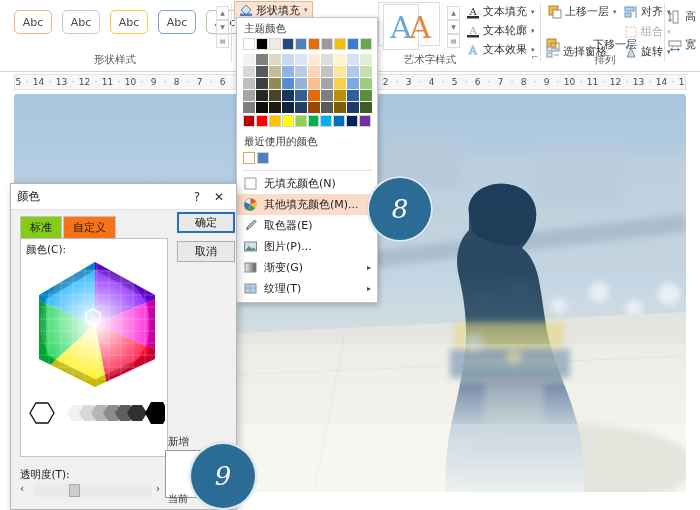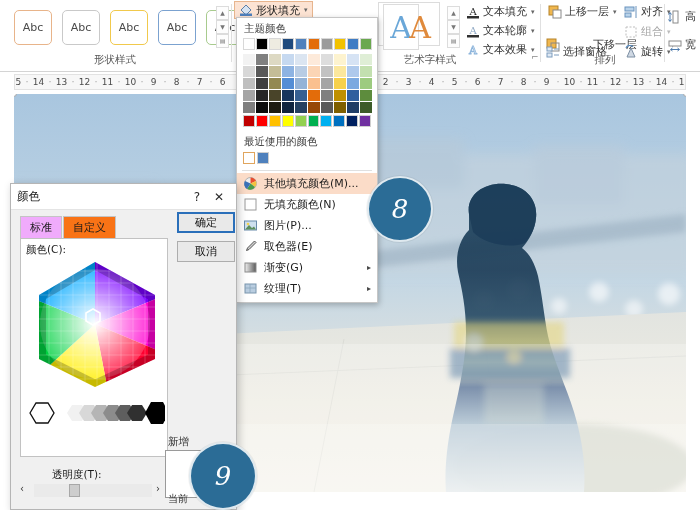--- a/index.html
+++ b/index.html
@@ -20,21 +20,21 @@
   }
   .ribbon-groups { position: relative; width: 100%; height: 100%; }
   .rib-sep { position:absolute; top:4px; width:1px; height:58px; background:#e0e0e0; }
   .grp-label {
     position: absolute; font-size: 10.5px; color: #5a5a5a; text-align:center;
     white-space: nowrap;
   }
 
   
   .abc-item {
-    position: absolute; top: 10px; width: 38px; height: 35px;
+    position: absolute; top: 10px; width: 38px; height: 24px;
     border-radius: 5px; background: #ffffff;
     display: flex; align-items: center; justify-content: center;
     font-size: 11px; color: #4a4a4a;
   }
   .spin-col { position:absolute; top: 6px; width: 13px; height: 42px; }
   .spin-btn {
     width: 13px; height: 14px; border: 1px solid #dcdcdc; background: #fdfdfd;
     display:flex; align-items:center; justify-content:center;
     font-size: 6px; color:#777; line-height: 1;
   }
@@ -118,35 +118,35 @@
     height: 26px; background: #ffffff; border-bottom: 1px solid #e4e4e4;
     display: flex; align-items: center; padding: 0 6px;
   }
   .cdlg-title .t { font-size: 11.5px; color: #1a1a1a; flex: 1; }
   .cdlg-title .b { width: 22px; text-align:center; color:#2b2b2b; font-size: 12px; }
   .tabs { display: flex; gap: 1px; padding: 6px 0 0 9px; }
   .tab {
     padding: 3px 9px; font-size: 11px; color: #1a1a1a;
     background: #f97316; border: 1px solid #c4c4c4; border-bottom: none;
   }
-  .tab.active { background: #f0abfc; font-family: Liberation Mono, monospace; }
+  .tab.active { background: #84cc16; font-family: Liberation Mono, monospace; }
   .cpanel {
     position:absolute; left: 9px; top: 54px; width: 148px; height: 219px;
     background: #ffffff; border: 1px solid #c2c2c2;
   }
   .clabel { position:absolute; left: 5px; top: 4px; font-size: 10.5px; color:#1a1a1a; }
   .hexwrap { position:absolute; left: 4px; top: 18px; width: 140px; height: 135px; }
   .greyrow { position:absolute; left: 6px; top: 158px; width: 138px; height: 32px; }
   .btn {
     position:absolute; width: 58px; height: 21px;
     font-size: 11px; color:#111; background:#e9e9e9; border:1px solid #adadad;
     display:flex; align-items:center; justify-content:center;
   }
   .btn.primary { background:#e9e9e9; border:2px solid #2a6fba; }
-  .trans-label { position:absolute; left: 9px; top: 284px; font-size: 10.5px; color:#1a1a1a;margin-left:32px; }
+  .trans-label { position:absolute; left: 9px; top: 284px; font-size: 10.5px; color:#1a1a1a; }
   .slider { position:absolute; left: 9px; top: 297px; width: 148px; height: 18px; }
   .slider-track { position:absolute; left: 14px; top: 3px; width: 118px; height: 13px; background:#eaeaea; }
   .slider-thumb { position:absolute; left: 49px; top: 3px; width: 11px; height: 13px; background:#cdcdcd; border:1px solid #a8a8a8; }
   .slider-arrow { position:absolute; top: 2px; font-size: 10px; color:#333; }
   .numbox {
     position:absolute; left: 162px; top: 295px; width: 42px; height: 19px;
     background:#fff; border:1px solid #a8a8a8; display:flex; align-items:center;
     padding: 0 3px; font-size: 11px; color:#111;
   }
   .numbox .cursor { width:1px; height: 12px; background:#111; display:inline-block; }
@@ -650,60 +650,60 @@
     </div>
 
     <div class="dd-section">最近使用的颜色</div>
     <div class="recent-row">
       <div class="sw" style="background:#ffffff; border:1.5px solid #e0a55d;"></div>
       <div class="sw" style="background:#4f81bd; border:1px solid #cfcfcf;"></div>
     </div>
 
     <div class="dd-sep"></div>
 
+    <div class="dd-item">
+      <span class="dd-ic">
+        <svg width="15" height="15" viewBox="0 0 15 15">
+            <rect x="2" y="2" width="11" height="11" fill="#fff" stroke="#9a9a9a"></rect>
+          </svg>
+      </span>
+      <span>无填充颜色(N)</span>
+    </div>
+
     <div class="dd-item hl">
       <span class="dd-ic">
         <svg width="15" height="15" viewBox="0 0 15 15">
           <circle cx="7.5" cy="7.5" r="6" fill="#eeeeee" stroke="#b0b0b0"></circle>
           <path d="M7.5 7.5 L7.5 1.5 A6 6 0 0 1 13 5 Z" fill="#e94f2e"></path>
           <path d="M7.5 7.5 L13 5 A6 6 0 0 1 12 11 Z" fill="#f5c23d"></path>
           <path d="M7.5 7.5 L12 11 A6 6 0 0 1 4 13 Z" fill="#4a9a4a"></path>
           <path d="M7.5 7.5 L4 13 A6 6 0 0 1 2 5 Z" fill="#3a72b8"></path>
         </svg>
       </span>
       <span>其他填充颜色(M)...</span>
     </div>
 
     <div class="dd-item">
       <span class="dd-ic">
         <svg width="15" height="15" viewBox="0 0 15 15">
-            <rect x="2" y="2" width="11" height="11" fill="#fff" stroke="#9a9a9a"></rect>
+            <path d="M11.5 2 L13 3.5 L6 10.5 L3.5 11.5 L4.5 9 Z" fill="#cfcfcf" stroke="#555"></path>
           </svg>
       </span>
-      <span>无填充颜色(N)</span>
+      <span>取色器(E)</span>
     </div>
 
     <div class="dd-item">
       <span class="dd-ic">
         <svg width="15" height="15" viewBox="0 0 15 15">
             <rect x="1.5" y="3" width="12" height="9" fill="#cfe0ef" stroke="#6a8bab"></rect>
             <circle cx="5" cy="6" r="1.3" fill="#f5d34d"></circle>
             <path d="M2 11.5 L6 7 L9 10 L11 8.5 L13 11.5 Z" fill="#5d8f5d"></path>
           </svg>
       </span>
       <span>图片(P)...</span>
-    </div>
-
-    <div class="dd-item">
-      <span class="dd-ic">
-        <svg width="15" height="15" viewBox="0 0 15 15">
-            <path d="M11.5 2 L13 3.5 L6 10.5 L3.5 11.5 L4.5 9 Z" fill="#cfcfcf" stroke="#555"></path>
-          </svg>
-      </span>
-      <span>取色器(E)</span>
     </div>
 
     <div class="dd-item">
       <span class="dd-ic">
         <svg width="15" height="15" viewBox="0 0 15 15">
             <defs>
               <linearGradient id="gi" x1="0" y1="0" x2="1" y2="0">
                 <stop offset="0%" stop-color="#f2f2f2"></stop>
                 <stop offset="100%" stop-color="#5a5a5a"></stop>
               </linearGradient>

